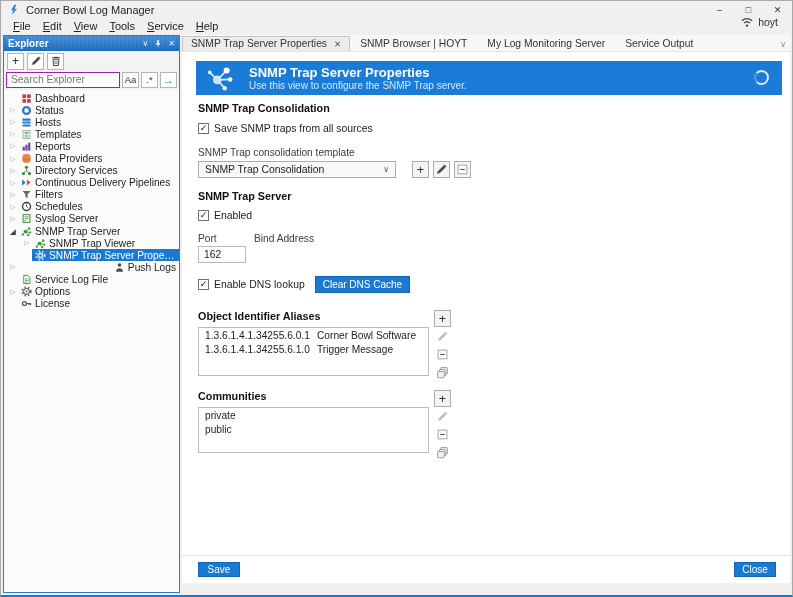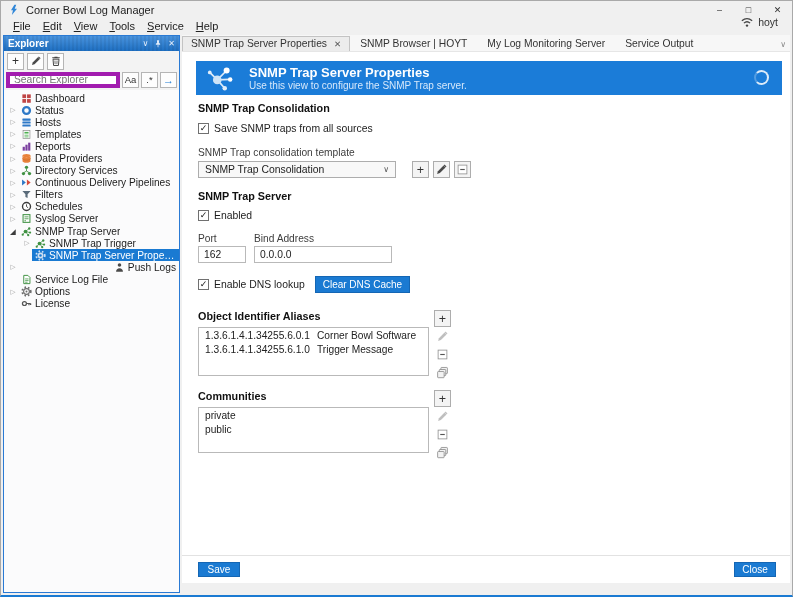--- a/index.html
+++ b/index.html
@@ -31,21 +31,21 @@
     color:#fff; font-size:10px; font-weight:bold;
     background:linear-gradient(#4a94de,#1e6fc2);
     background-image:repeating-linear-gradient(90deg, rgba(0,0,0,.06) 0 2px, rgba(255,255,255,0) 2px 4px),linear-gradient(#4a94de,#1e6fc2); }
   .exp-header .hicons { margin-left:auto; display:flex; align-items:center; gap:5px; font-weight:normal; }
   .exp-header .hicon { color:#e4eefb; font-size:8px; line-height:10px; }
   .exp-header svg { width:10px; height:10px; }
   .exp-toolbar { height:20px; flex:none; display:flex; align-items:center; gap:3px; padding:0 3px; background:#f3f3f3; }
   .tbtn { width:17px; height:17px; border:1px solid #b5b5b5; background:#fdfdfd; display:flex; align-items:center; justify-content:center; font-size:12px; color:#333; }
   .tbtn svg { width:12px; height:12px; }
   .searchrow { height:19px; flex:none; display:flex; align-items:center; gap:2px; padding:0 2px 2px 2px; background:#f3f3f3; }
-  .searchrow input { flex:1; min-width:0; height:16px; border:4px solid #a21caf; font-size:10.3px; padding:0 4px; color:#333; background:#fff; font-family:inherit; }
+  .searchrow input { flex:1; min-width:0; height:16px; border:1px solid #a21caf; font-size:10.3px; padding:0 4px; color:#333; background:#fff; font-family:inherit; }
   .sbtn { width:17px; height:16px; border:1px solid #b5b5b5; background:#fdfdfd; font-size:9.5px; color:#333; display:flex; align-items:center; justify-content:center; }
   .sbtn.go { color:#1a7ad2; font-size:11px; }
 
   .tree { flex:1; background:#fbfbfc; overflow:hidden; padding-top:2px; }
   .tree-item { display:flex; align-items:center; height:12.1px; font-size:10.2px; color:#1c1c1c; white-space:nowrap; }
   .exp-glyph { width:10px; flex:none; font-size:6.5px; color:#9a9a9a; text-align:center; }
   .exp-glyph.open { color:#3c3c3c; font-size:7.5px; }
   .selbox { display:flex; align-items:center; gap:3px; padding:0 3px; height:12px; overflow:hidden; }
   .selbox.selected { background:#1a7ad2; color:#fff; }
   .ticon { width:11px; height:11px; flex:none; }
@@ -409,21 +409,21 @@
               </svg>
               <span class="tlabel">SNMP Trap Server</span>
             </span>
           </div>
           <div class="tree-item" style="padding-left: 18px;">
             <span class="exp-glyph">▷</span>
             <span class="selbox">
               <svg viewBox="0 0 16 16" class="ticon">
                 <use href="#i-snmp"></use>
               </svg>
-              <span class="tlabel">SNMP Trap Trigger</span>
+              <span class="tlabel">SNMP Trap Viewer</span>
             </span>
           </div>
           <div class="tree-item" style="padding-left: 18px;">
             <span class="exp-glyph"></span>
             <span class="selbox selected">
               <svg viewBox="0 0 16 16" class="ticon">
                 <use href="#i-gearlight"></use>
               </svg>
               <span class="tlabel">SNMP Trap Server Properties</span>
             </span>
@@ -531,21 +531,20 @@
             <span class="cb">✓</span>
             <span>Enabled</span>
           </div>
 
           <div class="labels2">
             <span class="l1">Port</span>
             <span>Bind Address</span>
           </div>
           <div class="inputs2">
             <input class="tin port" value="162" style="">
-            <input class="tin bind" value="0.0.0.0" style="">
           </div>
 
           <div class="dnsrow">
             <span class="cb">✓</span>
             <span>Enable DNS lookup</span>
             <button class="bluebtn">Clear DNS Cache</button>
           </div>
 
           <div class="listsec">
             <div class="sec-h">Object Identifier Aliases</div>

